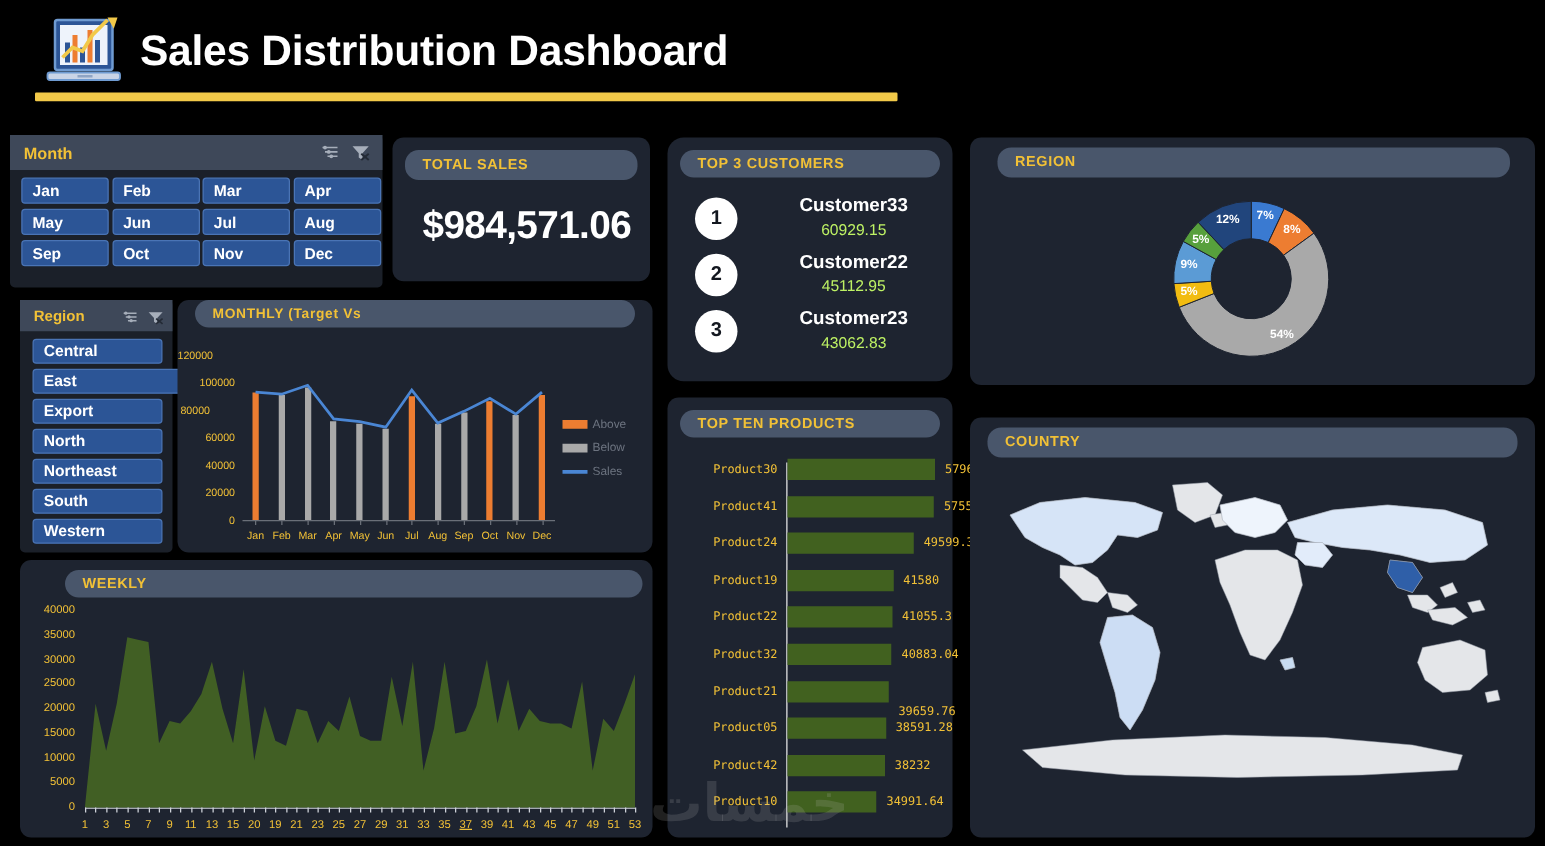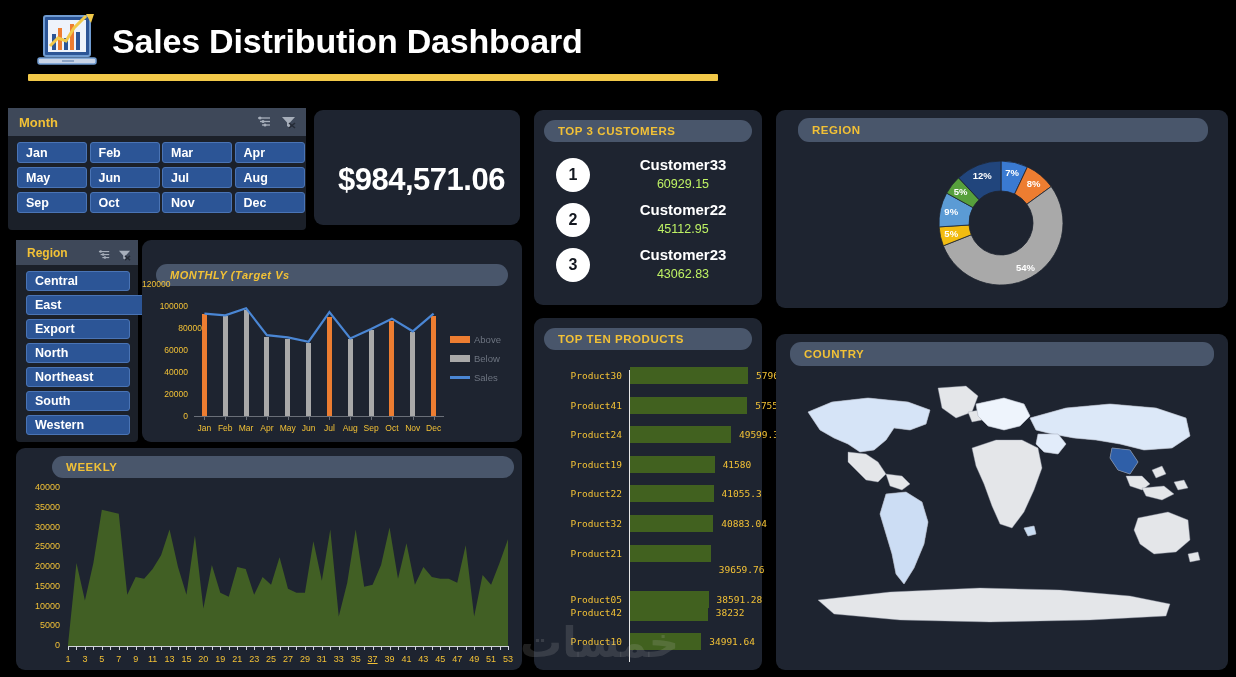--- a/index.html
+++ b/index.html
@@ -258,24 +258,27 @@
         <div class="chip" style="left: 10px; top: 151px; width: 104px; height: 20px;">
           <span>South</span>
         </div>
         <div class="chip" style="left: 10px; top: 175px; width: 104px; height: 20px;">
           <span>Western</span>
         </div>
       </div>
   </div>
 
   <div class="card" style="left:314px; top:110px; width:206px; height:115px;">
+    <div class="pill" style="left:10px; top:10px; width:186px; height:24px;">
+      <span class="pill-label">TOTAL SALES</span>
+    </div>
     <div class="total-value">$984,571.06</div>
   </div>
 
-  <div class="card" style="left:534px; top:110px; width:228px; height:195px;">
+  <div class="card" style="left:534px; top:110px; width:228px; height:195px;border-radius:13px;">
     <div class="pill" style="left:10px; top:10px; width:208px; height:22px;">
       <span class="pill-label">TOP 3 CUSTOMERS</span>
     </div>
     <div id="cust-rows">
         <div class="cust-row" style="top: 46px;">
           <div class="cust-rank">1</div>
           <div class="cust-name">Customer33</div>
           <div class="cust-val">60929.15</div>
         </div>
         <div class="cust-row" style="top: 91px;">
@@ -285,29 +288,29 @@
         </div>
         <div class="cust-row" style="top: 136px;">
           <div class="cust-rank">3</div>
           <div class="cust-name">Customer23</div>
           <div class="cust-val">43062.83</div>
         </div>
       </div>
   </div>
 
   <div class="card" style="left:142px; top:240px; width:380px; height:202px;">
-    <div class="pill" style="left:14px; top:24px; width:352px; height:22px;font-style:italic;">
+    <div class="pill" style="left:14px; top:0; width:352px; height:22px;">
       <span class="pill-label" style="font-size:11px;">MONTHLY (Target Vs</span>
     </div>
     <div id="monthly-plot">
         <div class="ax-lab" style="left: 0px; width: 46px; top: 171px;">0</div>
         <div class="ax-lab" style="left: 0px; width: 46px; top: 149px;">20000</div>
         <div class="ax-lab" style="left: 0px; width: 46px; top: 127px;">40000</div>
         <div class="ax-lab" style="left: 0px; width: 46px; top: 105px;">60000</div>
-        <div class="ax-lab" style="left: 12px; width: 48px; top: 83px;">80000</div>
+        <div class="ax-lab" style="left: 0px; width: 26px; top: 83px;">80000</div>
         <div class="ax-lab" style="left: 0px; width: 46px; top: 61px;">100000</div>
         <div class="ax-lab" style="left: 0px; width: 24px; top: 39px;">120000</div>
         <div style="position: absolute; left: 52px; top: 176px; width: 250px; height: 1px; background: rgb(106, 111, 120);"></div>
         <div style="position: absolute; left: 62.4167px; top: 176px; width: 1px; height: 4px; background: rgb(106, 111, 120);"></div>
         <div class="mx-lab" style="left: 49.4167px; top: 183px; width: 26px;">Jan</div>
         <div class="mbar above" style="left: 59.9167px; top: 73.7px; height: 102.3px; bottom: auto;"></div>
         <div style="position: absolute; left: 83.25px; top: 176px; width: 1px; height: 4px; background: rgb(106, 111, 120);"></div>
         <div class="mx-lab" style="left: 70.25px; top: 183px; width: 26px;">Feb</div>
         <div class="mbar below" style="left: 80.75px; top: 75.9px; height: 100.1px; bottom: auto;"></div>
         <div style="position: absolute; left: 104.083px; top: 176px; width: 1px; height: 4px; background: rgb(106, 111, 120);"></div>
@@ -495,21 +498,21 @@
         <div class="prod-row" style="top: 194px;">
           <div class="prod-name">Product32</div>
           <div class="prod-bar" style="width: 83.2208px;"></div>
           <div class="prod-val" style="left: 187.221px;">40883.04</div>
         </div>
         <div class="prod-row" style="top: 223.6px;">
           <div class="prod-name">Product21</div>
           <div class="prod-bar" style="width: 80.7307px;"></div>
           <div class="prod-val" style="left: 184.731px; margin-top: 16px;">39659.76</div>
         </div>
-        <div class="prod-row" style="top: 253.2px; margin-top: 17px;">
+        <div class="prod-row" style="top: 253.2px;">
           <div class="prod-name">Product05</div>
           <div class="prod-bar" style="width: 78.5558px;"></div>
           <div class="prod-val" style="left: 182.556px;">38591.28</div>
         </div>
         <div class="prod-row" style="top: 282.8px;">
           <div class="prod-name">Product42</div>
           <div class="prod-bar" style="width: 77.8244px;"></div>
           <div class="prod-val" style="left: 181.824px;">38232</div>
         </div>
         <div class="prod-row" style="top: 312.4px;">

